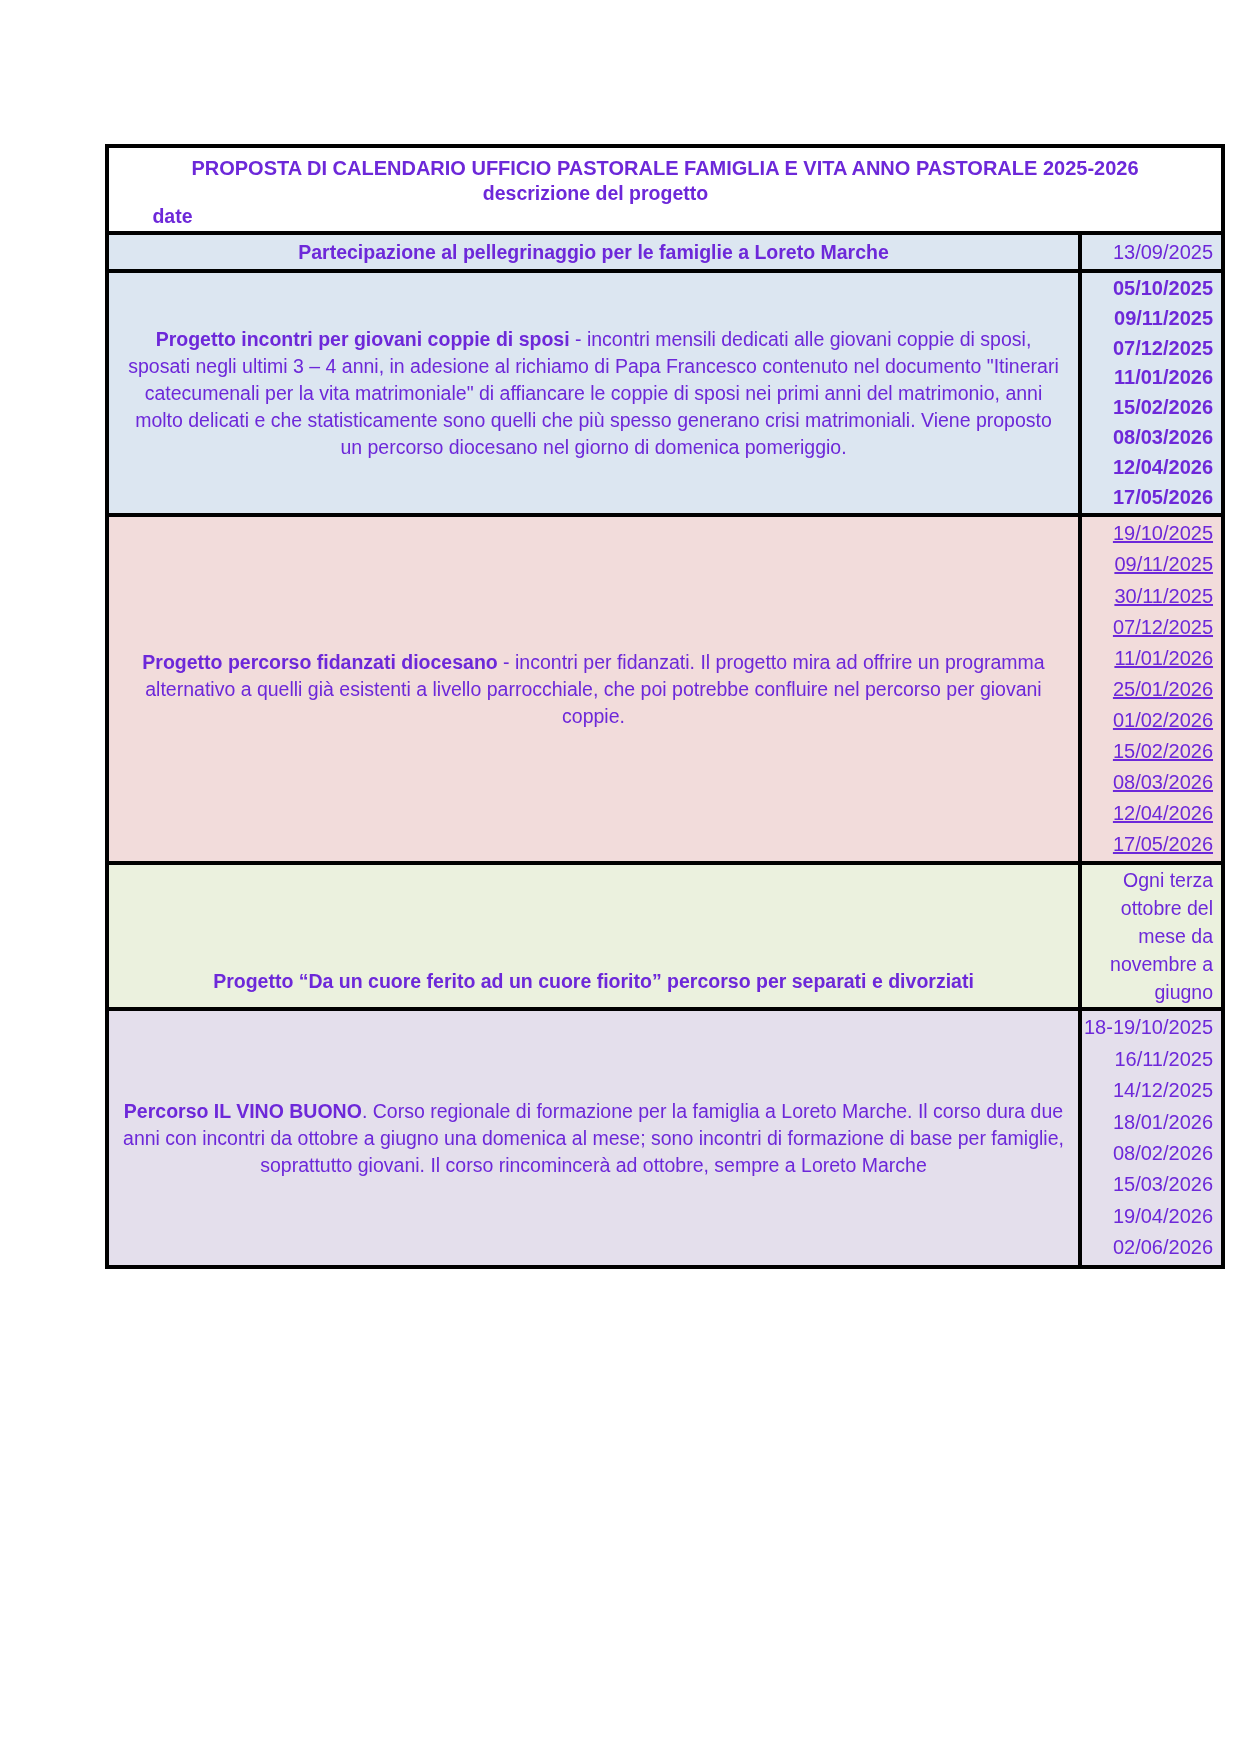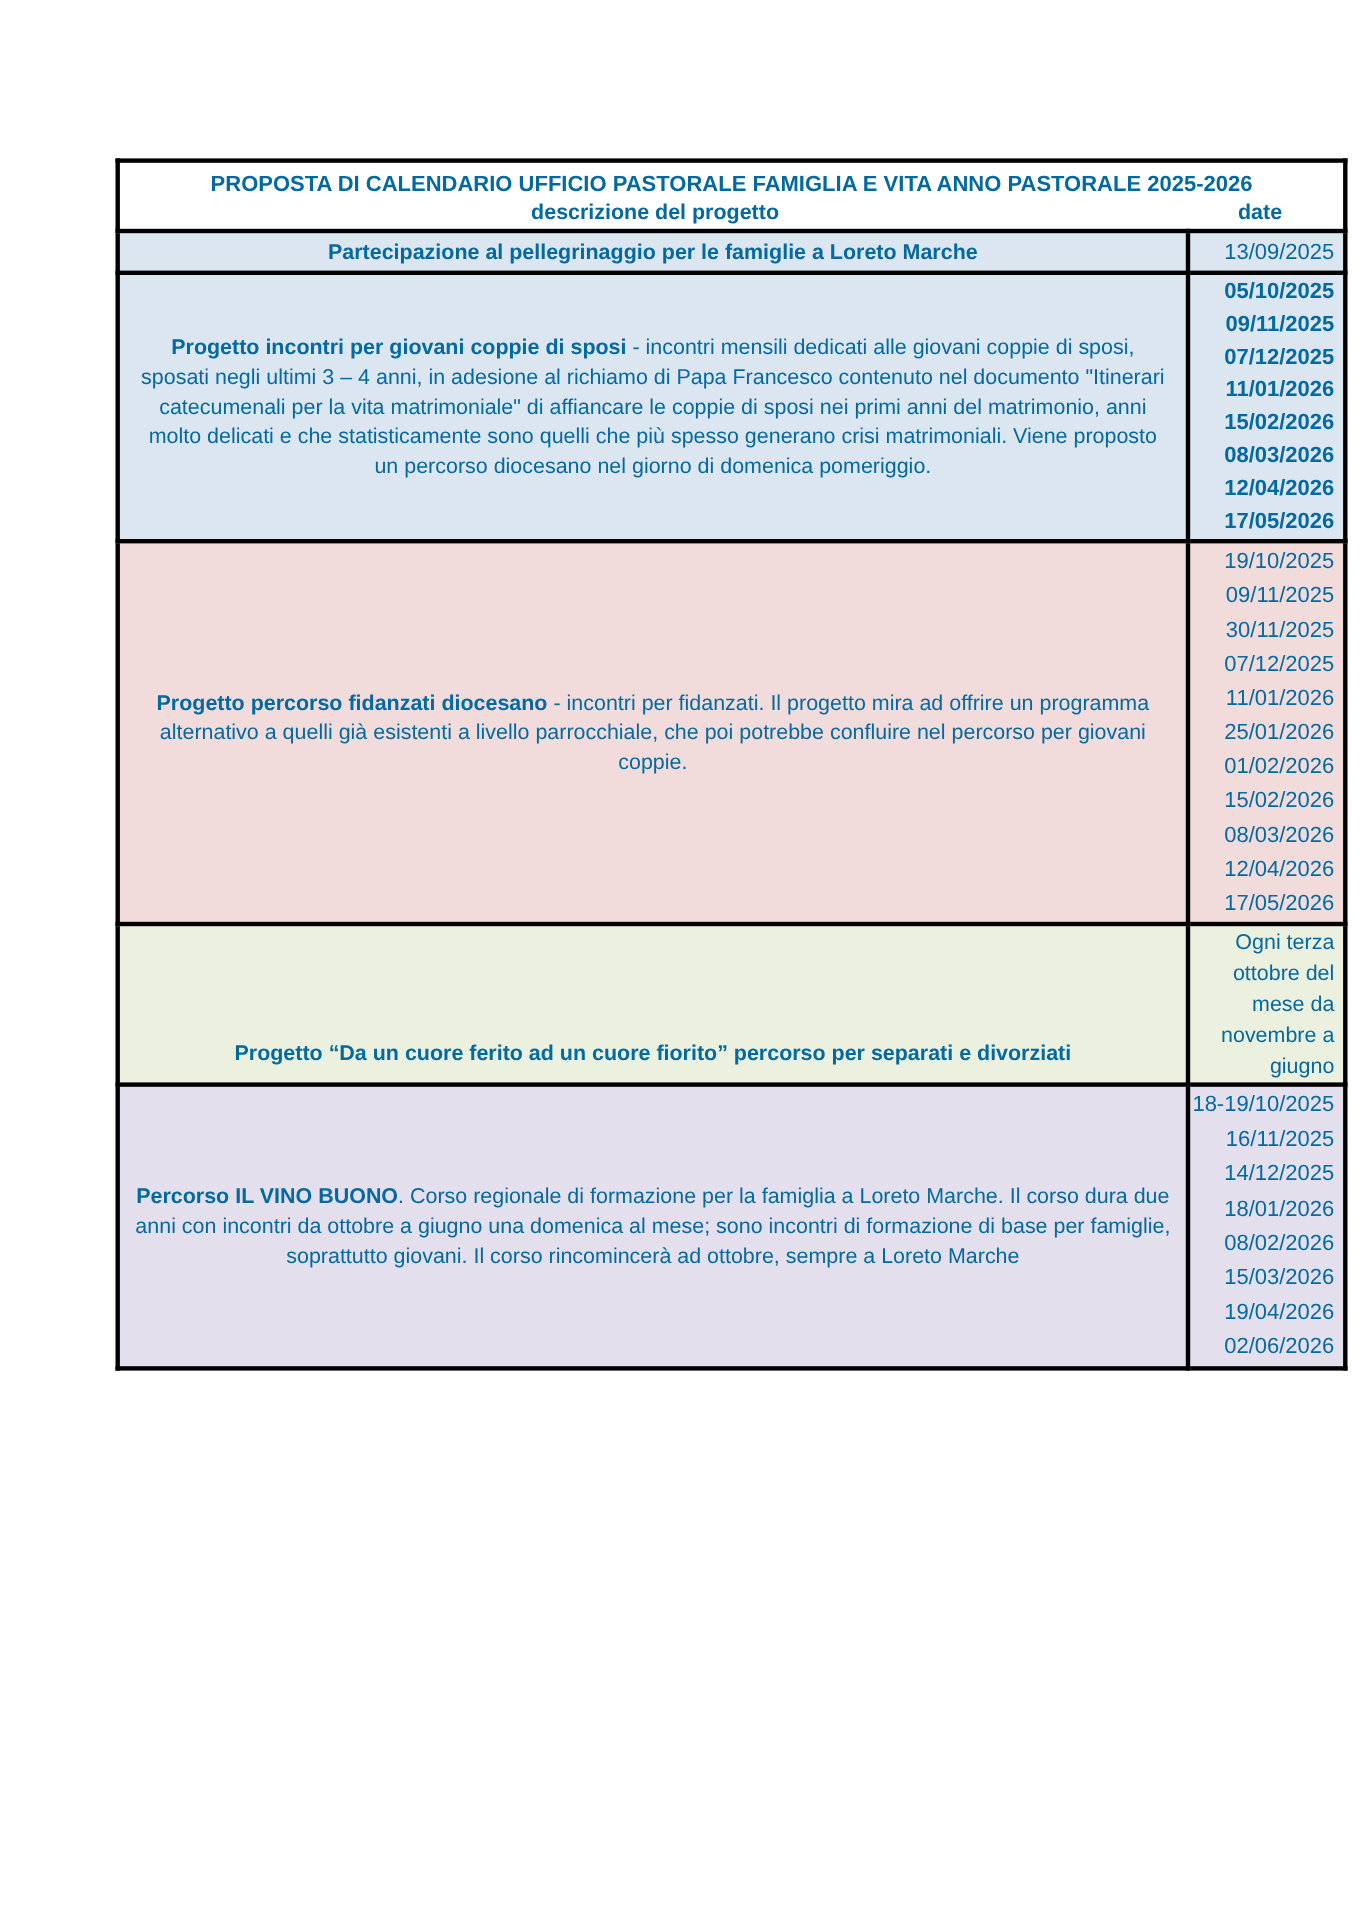--- a/index.html
+++ b/index.html
@@ -1,53 +1,53 @@
 <!DOCTYPE html>
 <html><head>
 <meta charset="utf-8">
 <style>
   html,body{margin:0;padding:0;background:#e9e9e9;}
   .sheet{
     width:1240px;height:1754px;background:#ffffff;position:relative;
-    font-family:"Liberation Sans", sans-serif;color:#0369a1;
+    font-family:"Liberation Sans", sans-serif;color:#6d28d9;
     margin:0 auto;overflow:hidden;
   }
   table.cal{
     position:absolute;left:105px;top:144px;
     border-collapse:collapse;table-layout:fixed;
   }
   table.cal, table.cal td{border:4px solid #000;}
   td{padding:0;vertical-align:middle;}
   col.c-desc{width:973px;}
   col.c-date{width:127px;}
 
   
   td.header-cell{background:#ffffff;border-bottom-width:5px;}
   .header-title{
     font-weight:bold;font-size:20px;text-align:center;
     padding:9px 4px 2px 4px;letter-spacing:0px;
   }
-  .header-cols{display:flex;font-weight:bold;font-size:19.5px;padding-bottom:3px;}
+  .header-cols{display:flex;font-weight:bold;font-size:19.5px;padding-bottom:3px;flex-direction:column;}
   .hc-desc{width:973px;text-align:center;}
   .hc-date{width:127px;text-align:center;}
 
   
   .desc{
     text-align:center;font-size:19.5px;line-height:27px;
     padding:2px 14px;
   }
   .desc b{font-weight:bold;}
   .dates{
     text-align:right;font-size:20px;line-height:30px;
     padding:1px 8px 1px 2px;vertical-align:middle;white-space:nowrap;
   }
   
   tr.r-single .desc{height:30px;font-weight:bold;margin-top:22px;}
   tr.r-sposi   .dates{line-height:29.8px;font-weight:bold;}
-  tr.r-fidanzati .dates{line-height:31.1px;}
+  tr.r-fidanzati .dates{line-height:31.1px;text-decoration:underline;}
   tr.r-separati  .dates{line-height:28px;white-space:normal;font-size:19.5px;}
   tr.r-separati  .desc{vertical-align:bottom;padding-bottom:12px;font-weight:bold;}
   tr.r-vino    .dates{line-height:31.4px;}
 
   
   tr.bg-blue  td{background:#dce6f1;}
   tr.bg-pink  td{background:#f2dcdb;}
   tr.bg-green td{background:#ebf1de;}
   tr.bg-purple td{background:#e4dfec;}
   tr.bg-cyan  td{background:#daeef3;}

